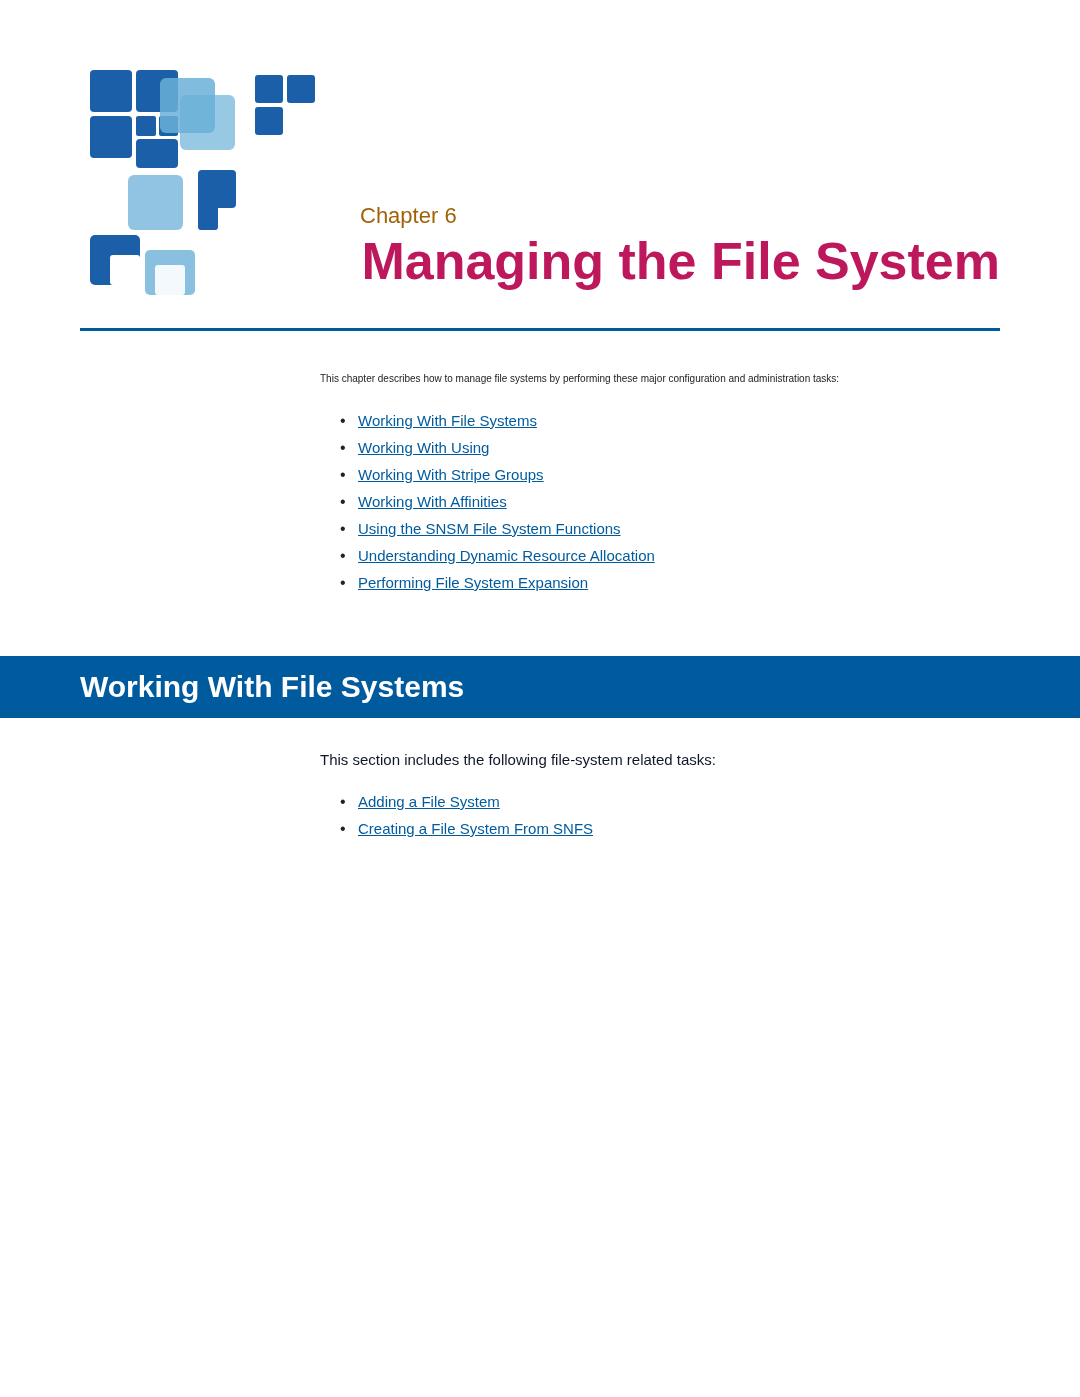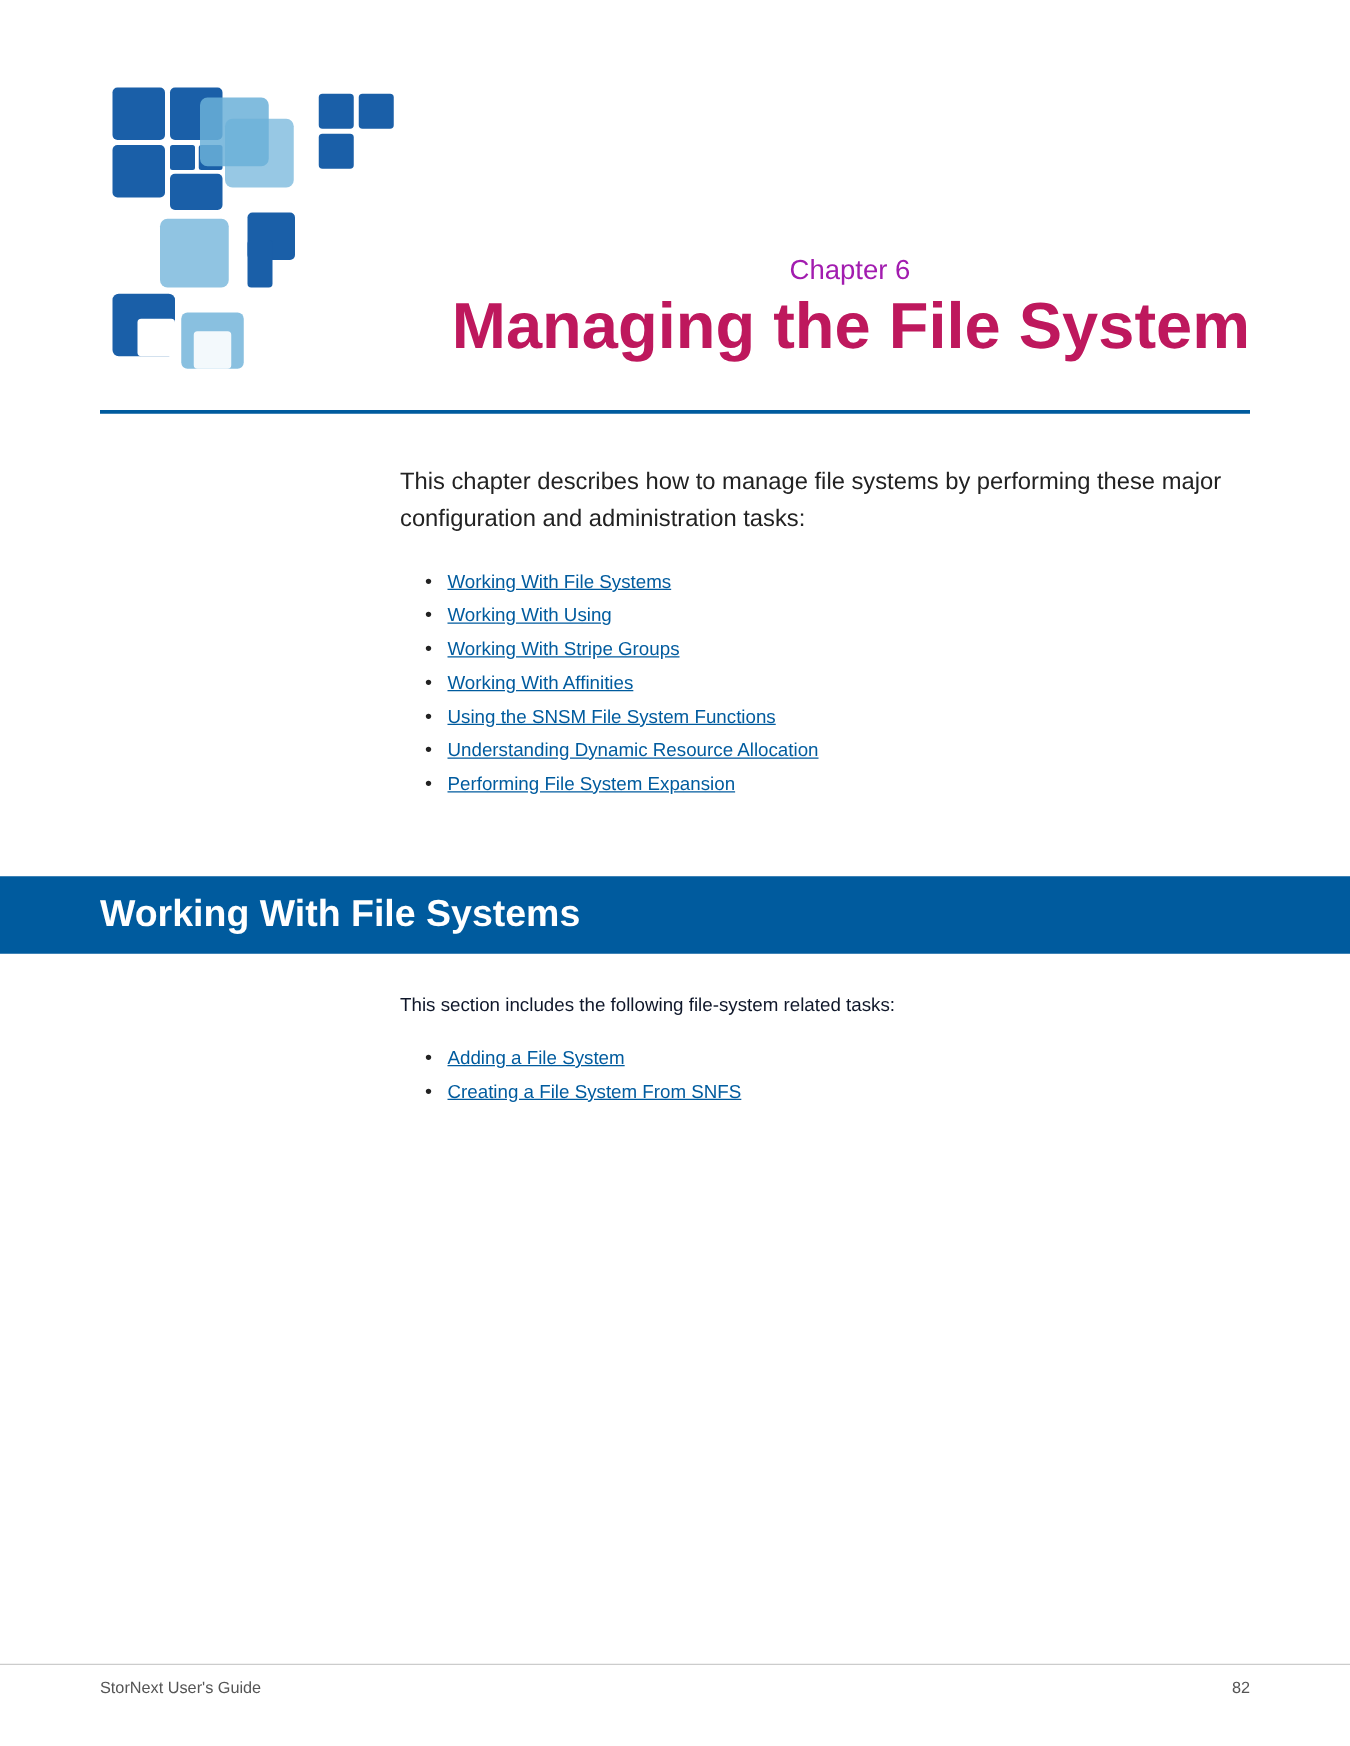--- a/index.html
+++ b/index.html
@@ -48,22 +48,22 @@
 
     .chapter-title-area {
       flex: 1;
       padding-left: 20px;
       padding-bottom: 10px;
     }
 
     .chapter-label {
       font-family: Arial, Helvetica, sans-serif;
       font-size: 22px;
-      color: #a21caf;
-      text-align: center;
+      color: #a16207;
+      text-align: left;
       margin-bottom: 4px;
     }
 
     .chapter-main-title {
       font-family: Arial, Helvetica, sans-serif;
       font-size: 52px;
       font-weight: bold;
       color: #be185d;
       line-height: 1.1;
       text-align: right;
@@ -77,21 +77,21 @@
       margin-top: 8px;
     }
 
     
     .content-area {
       padding: 40px 80px 40px 320px;
     }
 
     .intro-text {
       font-family: Arial, Helvetica, sans-serif;
-      font-size: 19px;
+      font-size: 10px;
       line-height: 1.6;
       color: #222;
       margin-bottom: 20px;
     }
 
     .bullet-list {
       list-style: none;
       padding: 0;
       margin: 0 0 20px 20px;
     }
@@ -235,18 +235,14 @@
   </div>
 
   <div class="section-content">
     <p class="section-intro-text">This section includes the following file-system related tasks:</p>
     <ul class="bullet-list">
     <li><a href="#">Adding a File System</a></li>
         <li><a href="#">Creating a File System From SNFS</a></li>
       </ul>
   </div>
 
-  <div class="page-footer">
-    <span class="footer-text">StorNext User's Guide</span>
-    <span class="footer-page-num">82</span>
-  </div>
 
 </div>
 
 </body></html>

